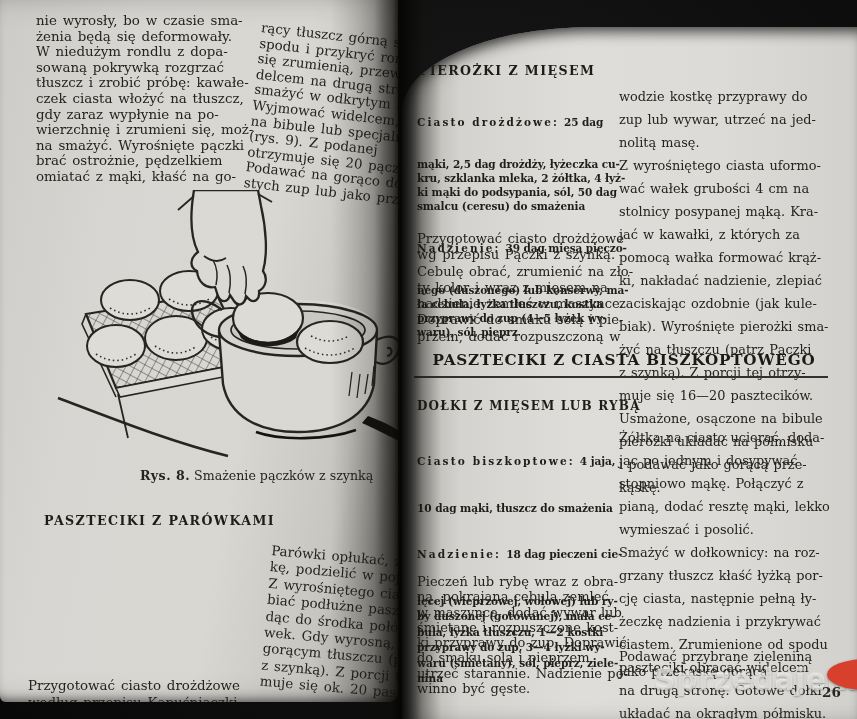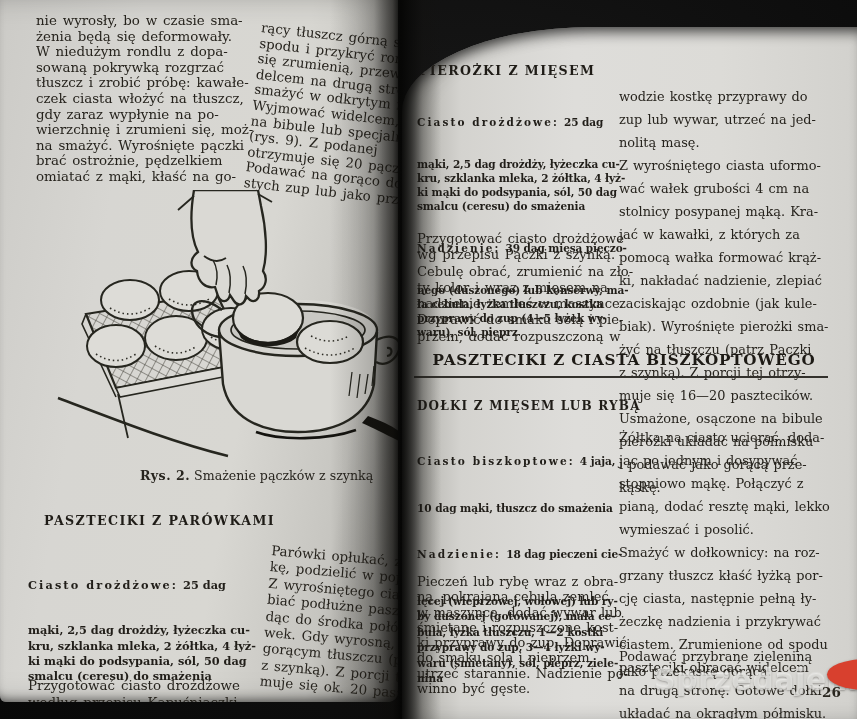--- a/index.html
+++ b/index.html
@@ -156,31 +156,24 @@
         <path d="M128,0 C124,24 124,46 132,62 C124,68 123,77 131,81 C132,92 140,99 149,97
                  L152,106 C155,113 162,113 164,105 L168,111 C172,117 179,115 180,106
                  L184,110 C189,113 194,109 193,101 C200,97 202,88 197,81
                  C202,64 200,38 195,16 L192,0 Z" fill="#dad9d4" stroke="#26261f" stroke-width="2.3"></path>
         <path d="M150,95 C152,86 151,77 147,70 M163,103 C165,93 165,83 161,75 M179,104 C181,94 181,84 177,76" fill="none" stroke="#26261f" stroke-width="1.5"></path>
         <path d="M128,6 L112,20 M192,4 L206,12 M138,66 C146,72 154,72 160,68" fill="none" stroke="#26261f" stroke-width="1.8"></path>
       </g>
     </svg>
   </div>
 
-  <div class="txt cap" style="left:140px;top:468px"><b>Rys. 2.</b> <span>Smażenie pączków z szynką</span></div>
+  <div class="txt cap" style="left:140px;top:468px"><b>Rys. 8.</b> <span>Smażenie pączków z szynką</span></div>
 
   <div class="txt hdr" style="left:44px;top:513px">PASZTECIKI Z PARÓWKAMI</div>
 
-  <div class="txt ingr ingr-l" style="left:28px;top:547px;width:240px">
-    <div><span class="lead">Ciasto drożdżowe:</span><span>25 dag</span></div>
-    <div>mąki, 2,5 dag drożdży, łyżeczka cu-
-kru, szklanka mleka, 2 żółtka, 4 łyż-
-ki mąki do podsypania, sól, 50 dag
-smalcu (ceresu) do smażenia</div>
-  </div>
 
 
   <div class="txt body-l" style="left:28px;top:677px;line-height:17px">Przygotować ciasto drożdżowe
 według przepisu Kapuśniaczki.</div>
 
   <div class="txt body-l curl-bottom" style="left:272px;top:543px;line-height:16.4px">Parówki opłukać, zdjąć
 kę, podzielić w poprzek
 Z wyrośniętego ciasta
 biać podłużne pasztecik
 dąc do środka połówk

